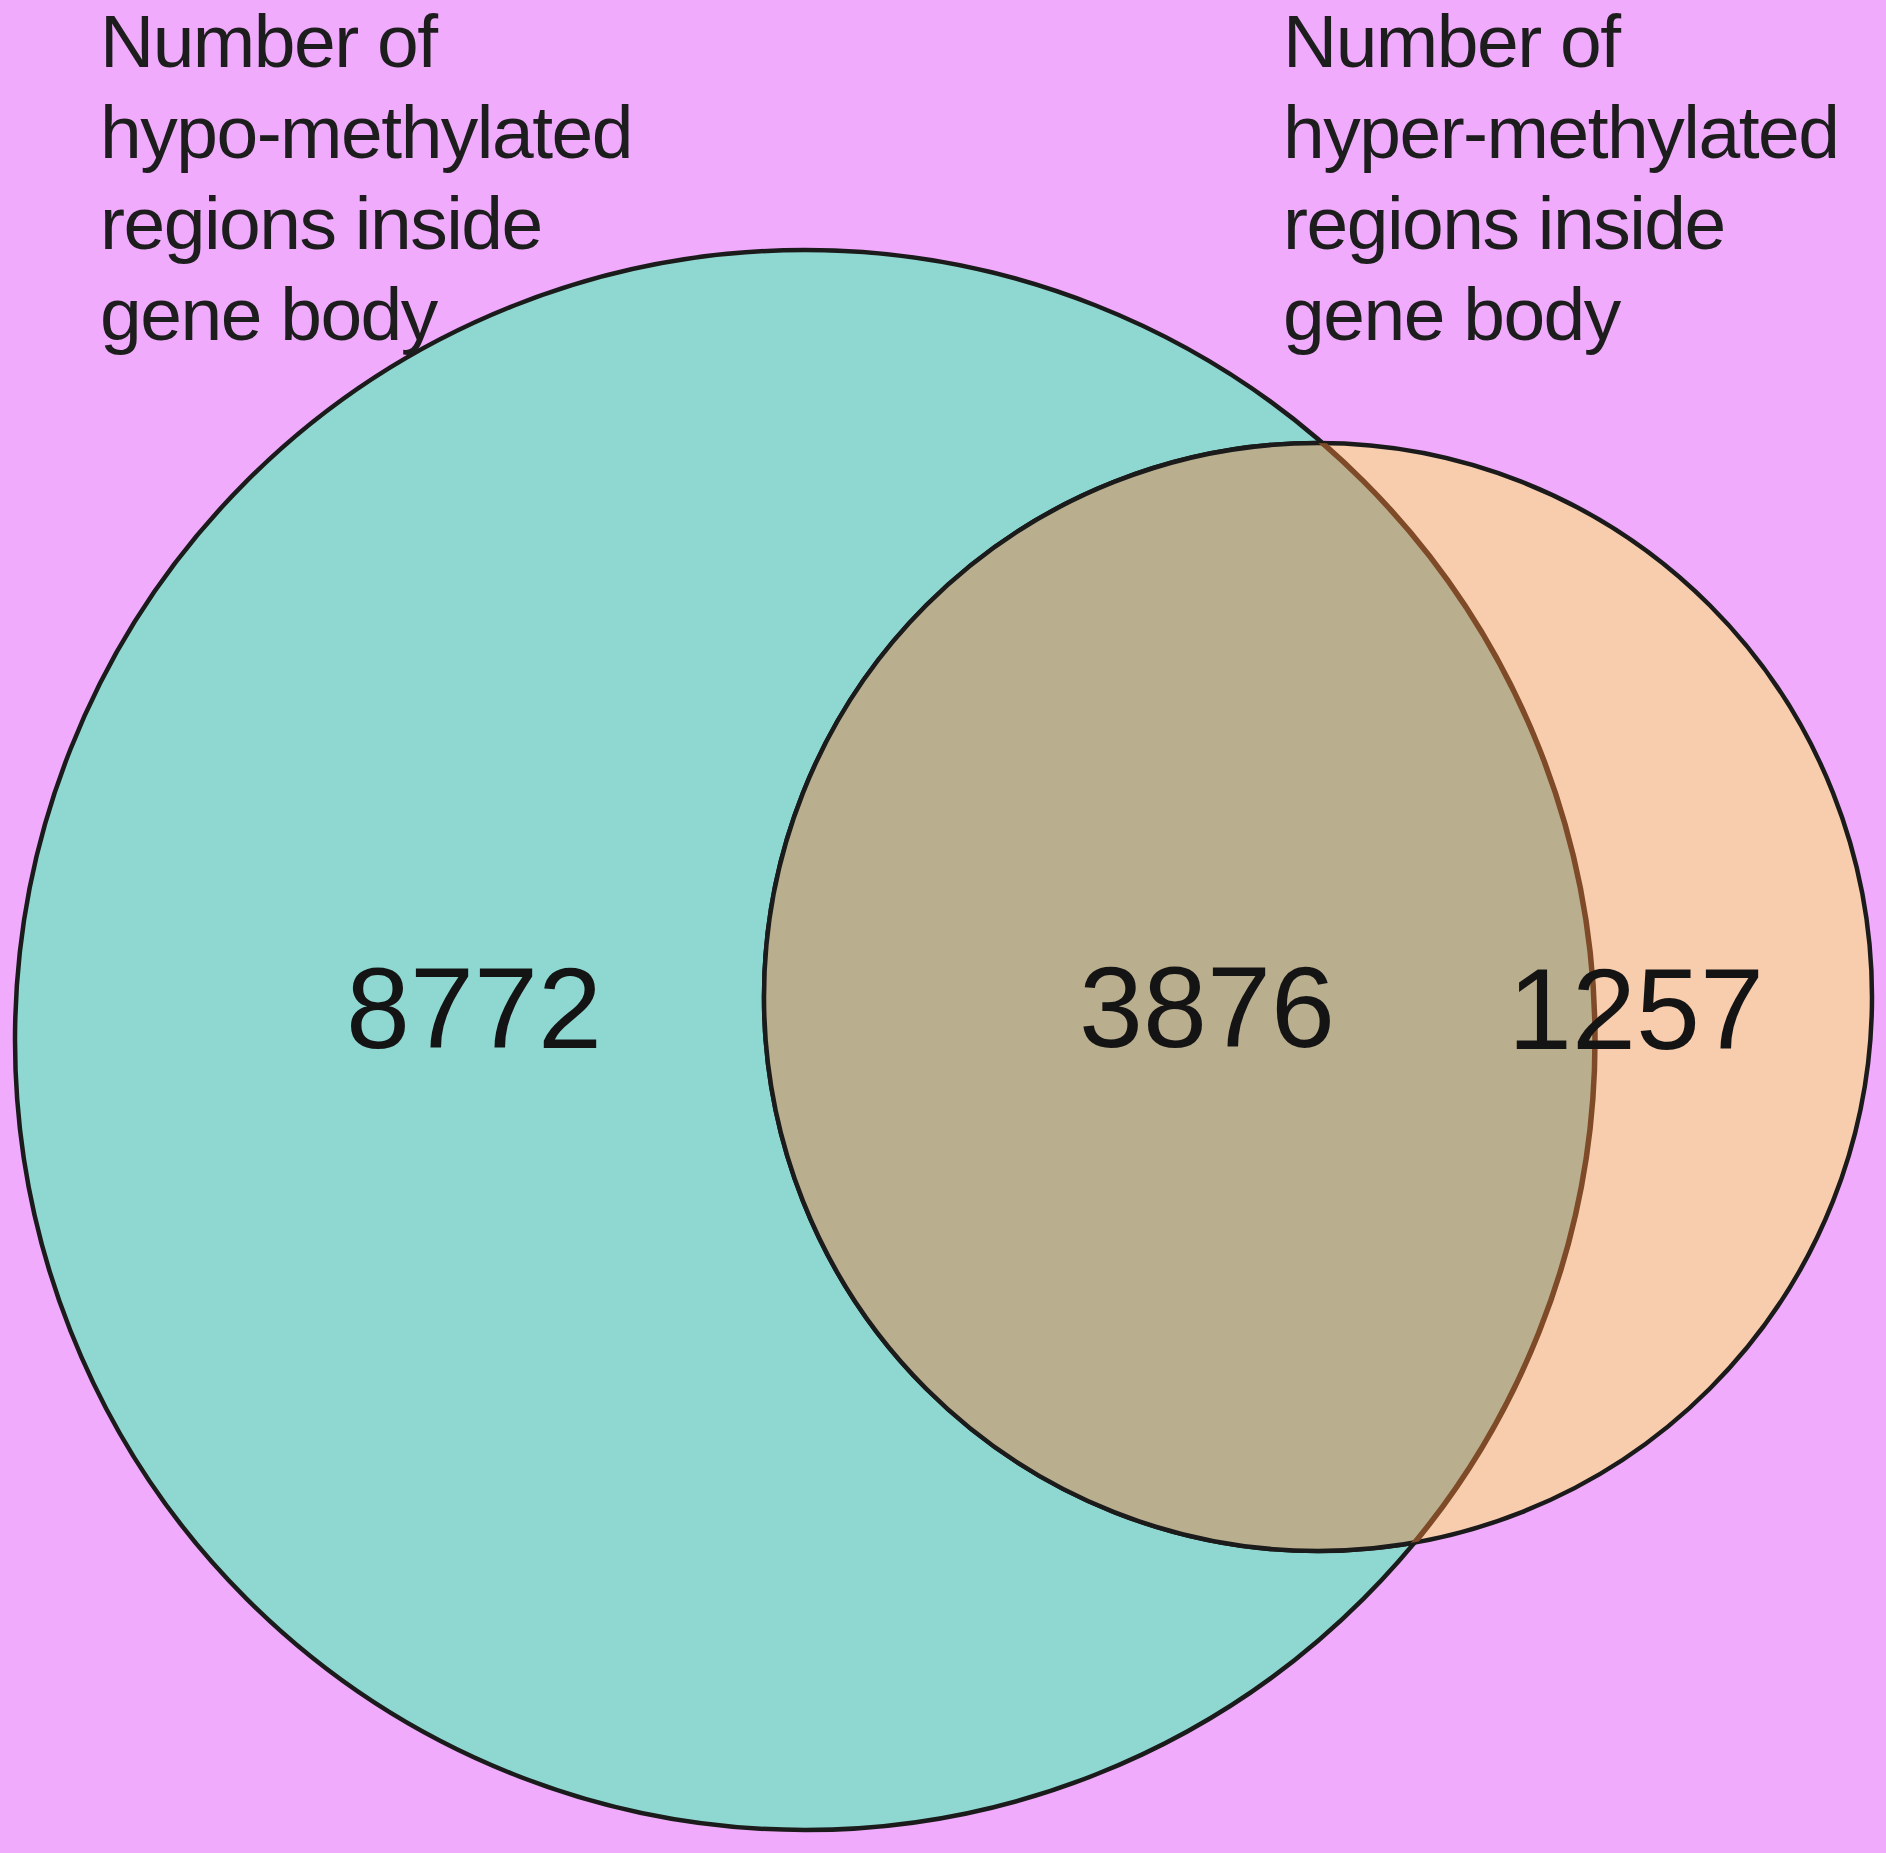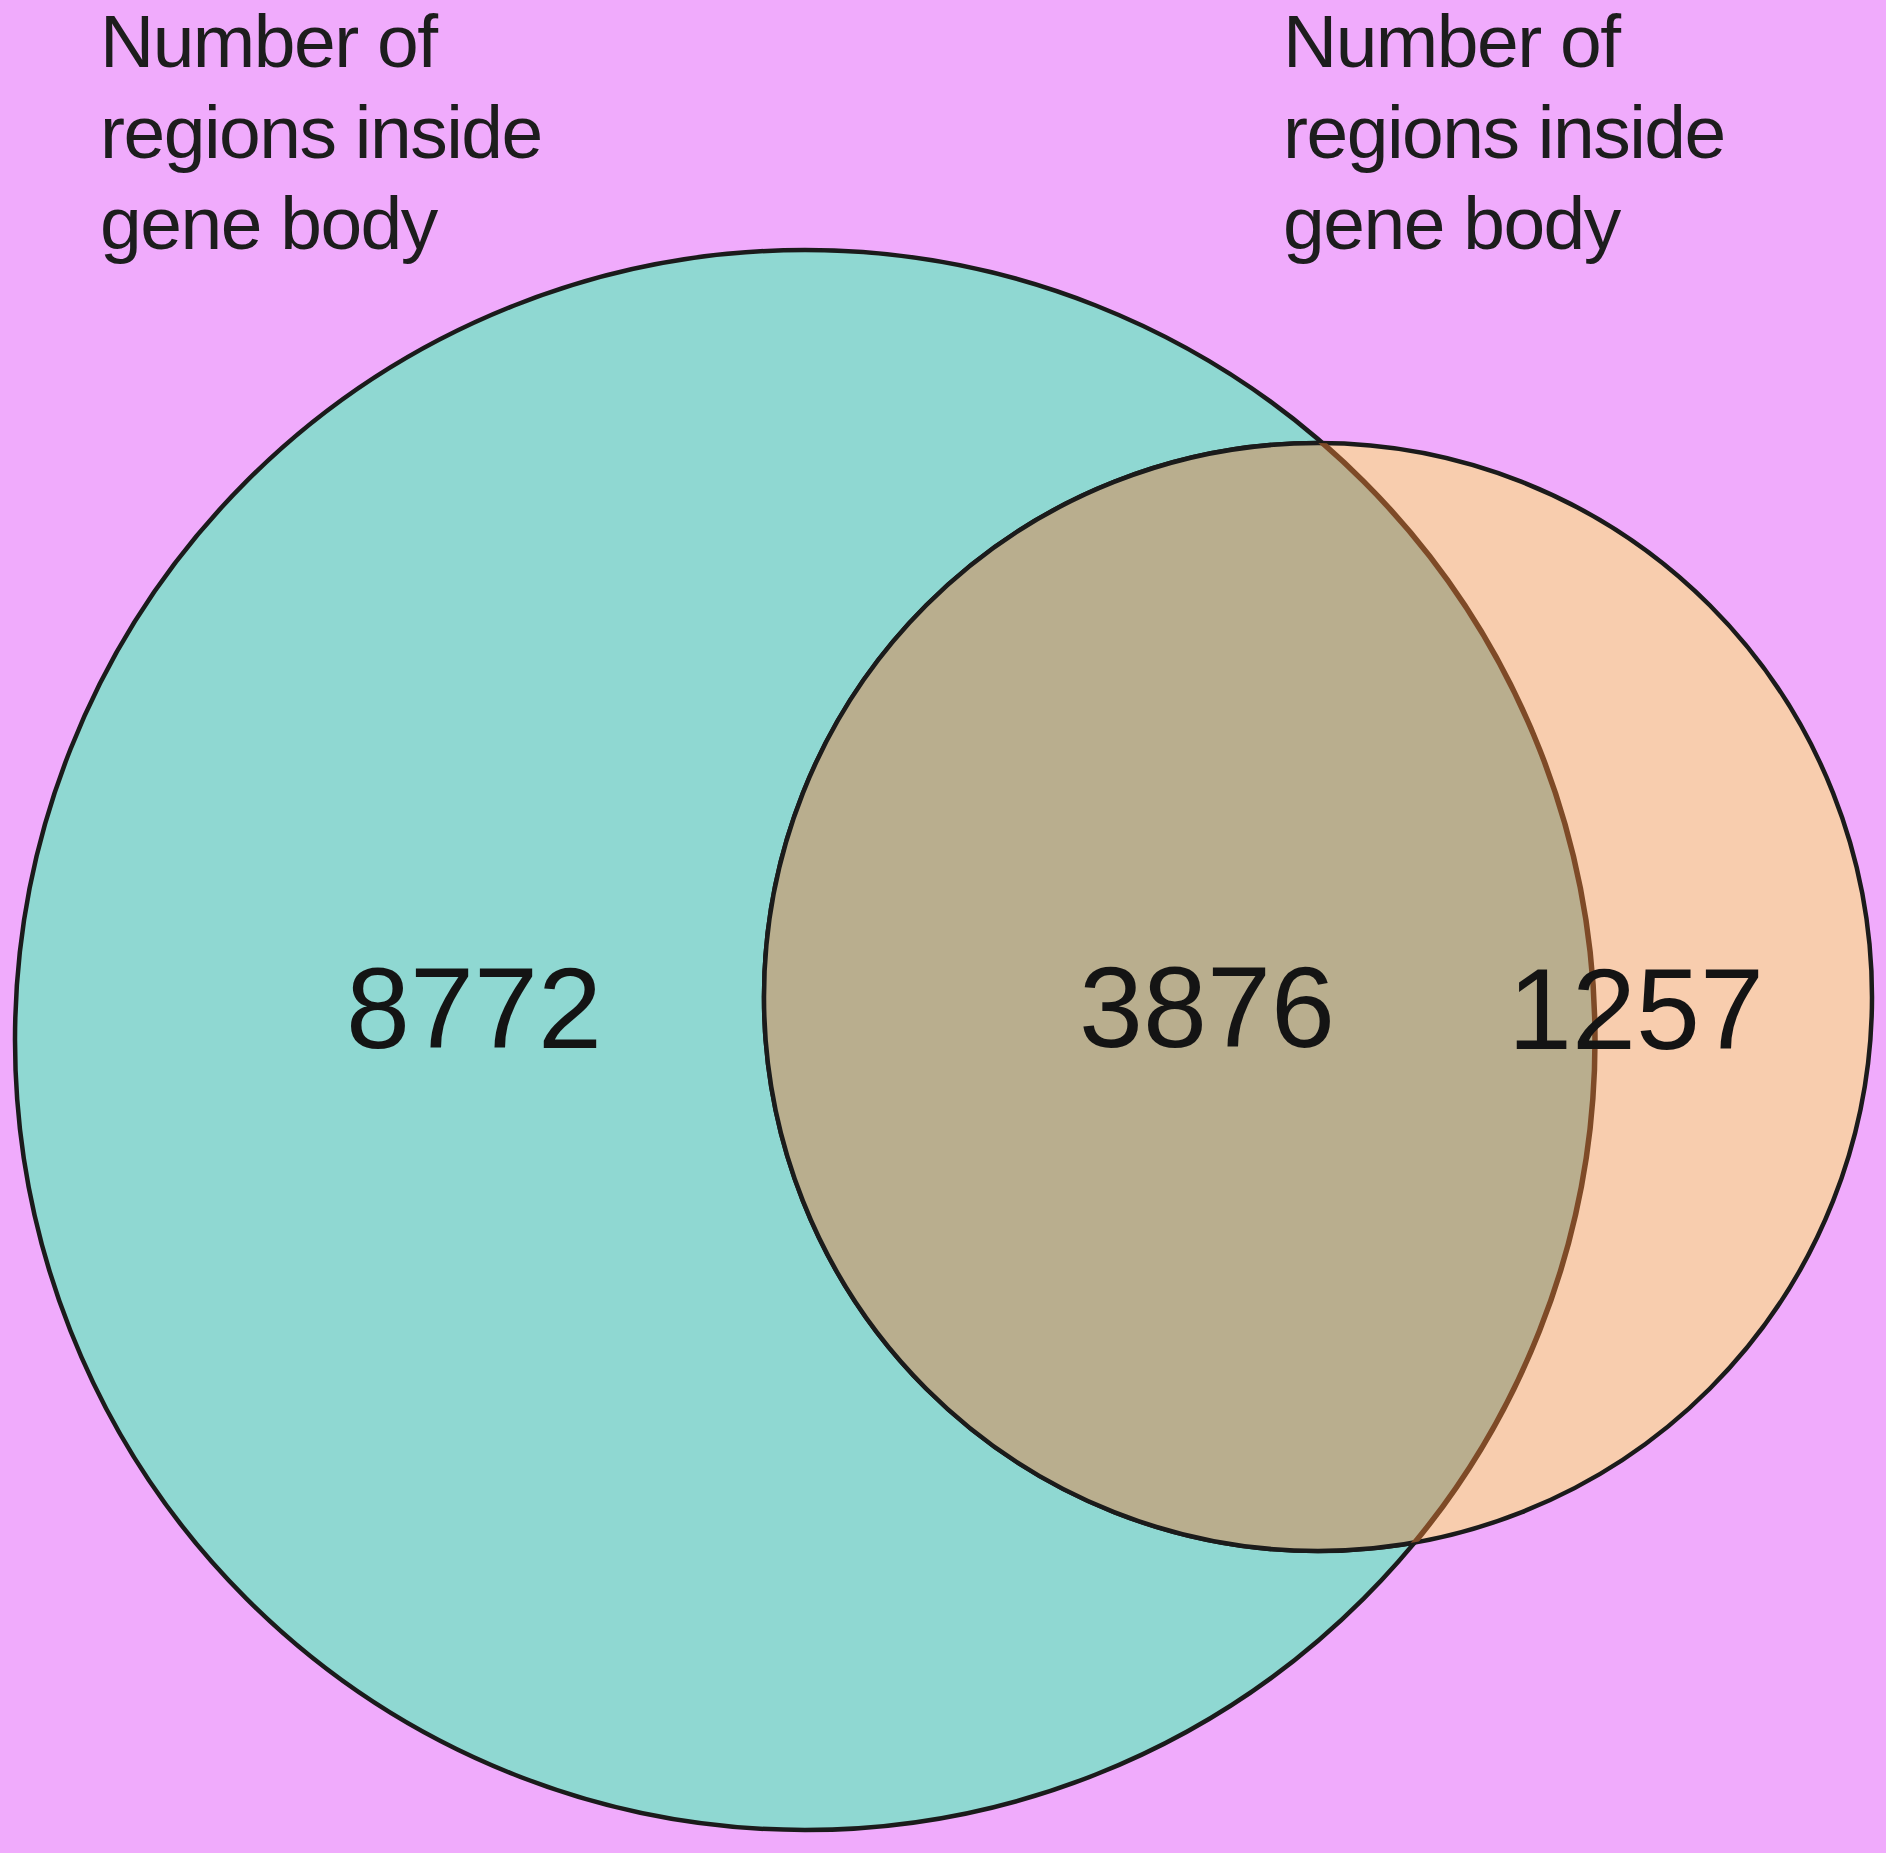--- a/index.html
+++ b/index.html
@@ -88,26 +88,28 @@
       <circle class="overlap-arc-black" cx="1318" cy="997" r="554"></circle>
     </g>
 
     <g clip-path="url(#clip-right-circle)">
       <circle class="overlap-arc-brown" cx="805" cy="1040" r="790"></circle>
     </g>
   </svg>
 
   <div class="set-label left">
     <div>Number of</div>
+    <div>hypo-methylated</div>
     <div>regions inside</div>
     <div>gene body</div>
   </div>
 
   <div class="set-label right">
     <div>Number of</div>
+    <div>hyper-methylated</div>
     <div>regions inside</div>
     <div>gene body</div>
   </div>
 
   <div class="count left">8772</div>
   <div class="count overlap">3876</div>
   <div class="count right">1257</div>
 
 </div>
 

